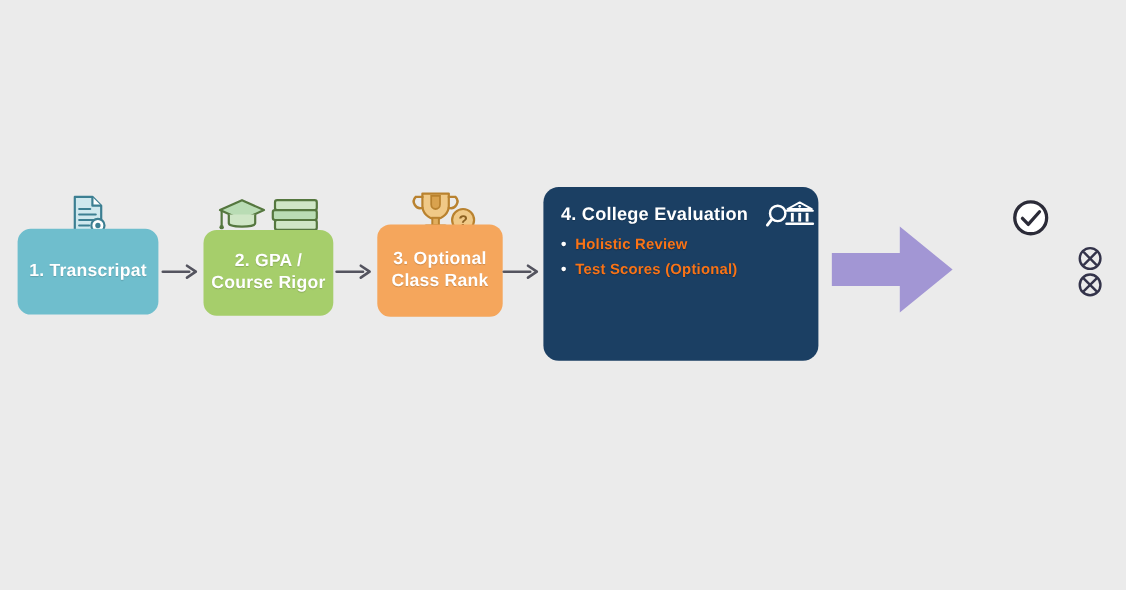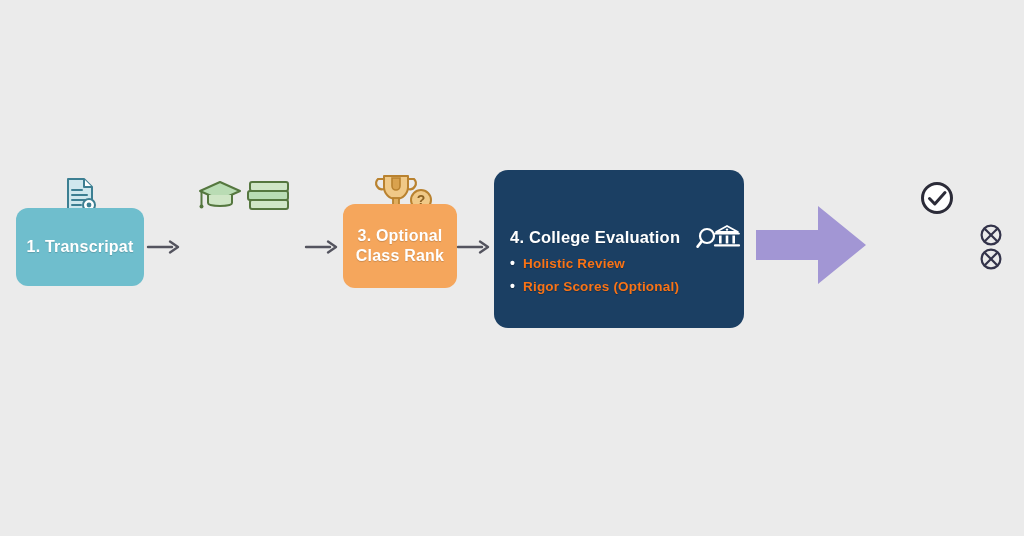--- a/index.html
+++ b/index.html
@@ -87,21 +87,20 @@
   }
   #step-eval .eval-title {
     font-size: 16.5px;
     font-weight: bold;
     color: #ffffff;
     display: flex;
     align-items: center;
     gap: 16px;
     margin-bottom: 7px;
     white-space: nowrap;
-    margin-top: 42px;
   }
   #step-eval ul {
     list-style: none;
     margin: 0;
     padding: 0;
   }
   #step-eval li {
     font-size: 13.5px;
     font-weight: bold;
     color: #f97316;
@@ -210,20 +209,24 @@
       <path d="M12 17 v8 c0 4 24 4 24 0 v-8" fill="#cfe6c6" stroke="#55773f" stroke-width="2" stroke-linejoin="round"></path>
       <line x1="5.5" y1="13.6" x2="5.5" y2="27" stroke="#55773f" stroke-width="2" stroke-linecap="round"></line>
       <circle cx="5.5" cy="28.5" r="2" fill="#55773f"></circle>
 
       <rect x="54" y="4" width="38" height="9" rx="2" fill="#cfe6c6" stroke="#55773f" stroke-width="2"></rect>
       <rect x="52" y="13" width="40" height="9" rx="2" fill="#b9dcb4" stroke="#55773f" stroke-width="2"></rect>
       <rect x="54" y="22" width="38" height="9" rx="2" fill="#cfe6c6" stroke="#55773f" stroke-width="2"></rect>
     </svg>
   </div>
 
+  <div class="step-box" id="step-gpa">
+    <span>2. GPA /</span>
+    <span>Course Rigor</span>
+  </div>
 
   <div class="connector" id="connector-2">
     <svg viewBox="0 0 36 20" width="36" height="20">
       <line x1="2" y1="10" x2="26" y2="10" stroke="#54545f" stroke-width="2.4" stroke-linecap="round"></line>
       <path d="M24 4.6 L32 10 L24 15.4" fill="none" stroke="#54545f" stroke-width="2.4" stroke-linecap="round" stroke-linejoin="round"></path>
     </svg>
   </div>
 
   <div class="icon-above" id="icon-rank">
     <svg viewBox="0 0 66 42" width="66" height="42">
@@ -270,21 +273,21 @@
           <line x1="19" y1="21.4" x2="43" y2="21.4" stroke="#ffffff" stroke-width="2.2" stroke-linecap="round"></line>
 
           <circle cx="11" cy="12" r="7" fill="none" stroke="#ffffff" stroke-width="2.2"></circle>
           <line x1="5.6" y1="17.4" x2="1.6" y2="22.6" stroke="#ffffff" stroke-width="2.6" stroke-linecap="round"></line>
         </svg>
       </span>
     </div>
 
     <ul>
       <li>Holistic Review</li>
-      <li>Rigor Scores (Optional)</li>
+      <li>Test Scores (Optional)</li>
     </ul>
   </div>
 
   <div id="big-arrow">
     <svg viewBox="0 0 112 90" width="112" height="90">
       <path d="M0 30 L62 30 L62 6 L110 45 L62 84 L62 60 L0 60 Z" fill="#a296d4"></path>
     </svg>
   </div>
 
   <div class="icon-above" id="icon-check">

